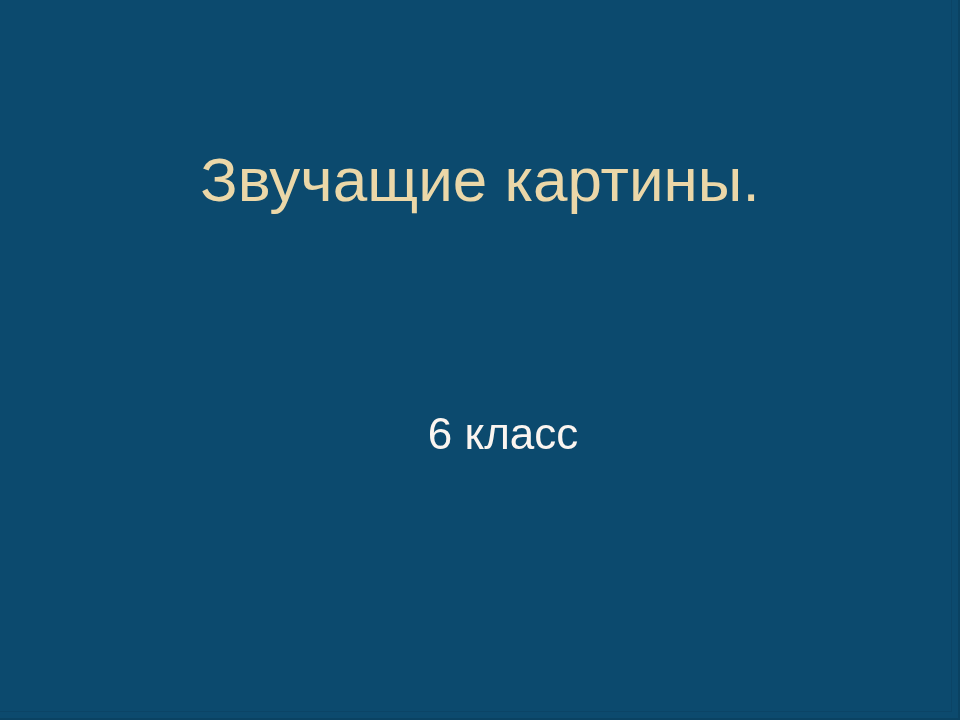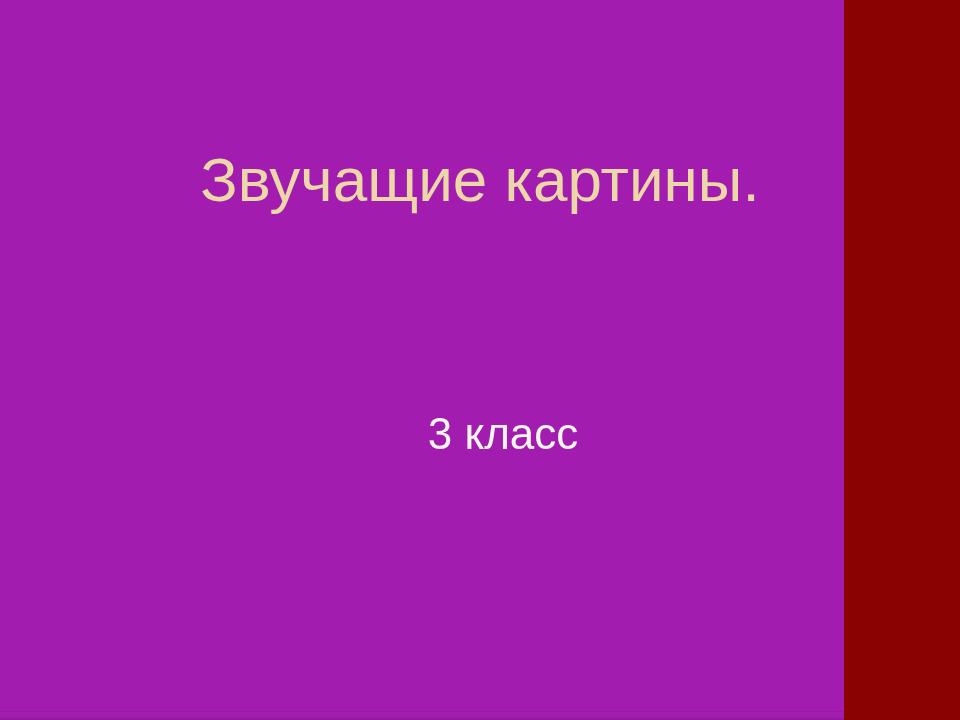--- a/index.html
+++ b/index.html
@@ -10,24 +10,24 @@
   body {
     width: 960px;
     height: 720px;
     overflow: hidden;
     font-family: "Liberation Sans", sans-serif;
     background: #8a0202;
   }
 
   .slide {
     position: relative;
-    width: 844px;
+    width: 960px;
     height: 720px;
     box-sizing: border-box;
-    background: #a21caf;
+    background: #0c4a6e;
     overflow: hidden;
   }
 
   
   .slide-frame {
     position: absolute;
     left: 0;
     top: 0;
     width: 960px;
     height: 720px;
@@ -94,16 +94,16 @@
 
   <div class="slide-frame">
     <div class="slide-frame-inner"></div>
   </div>
 
   <div class="title-block">
     <span class="title-line">Звучащие картины.</span>
   </div>
 
   <div class="subtitle-block">
-    <span class="subtitle-line">3 класс</span>
+    <span class="subtitle-line">6 класс</span>
   </div>
 
 </div>
 
 </body></html>

